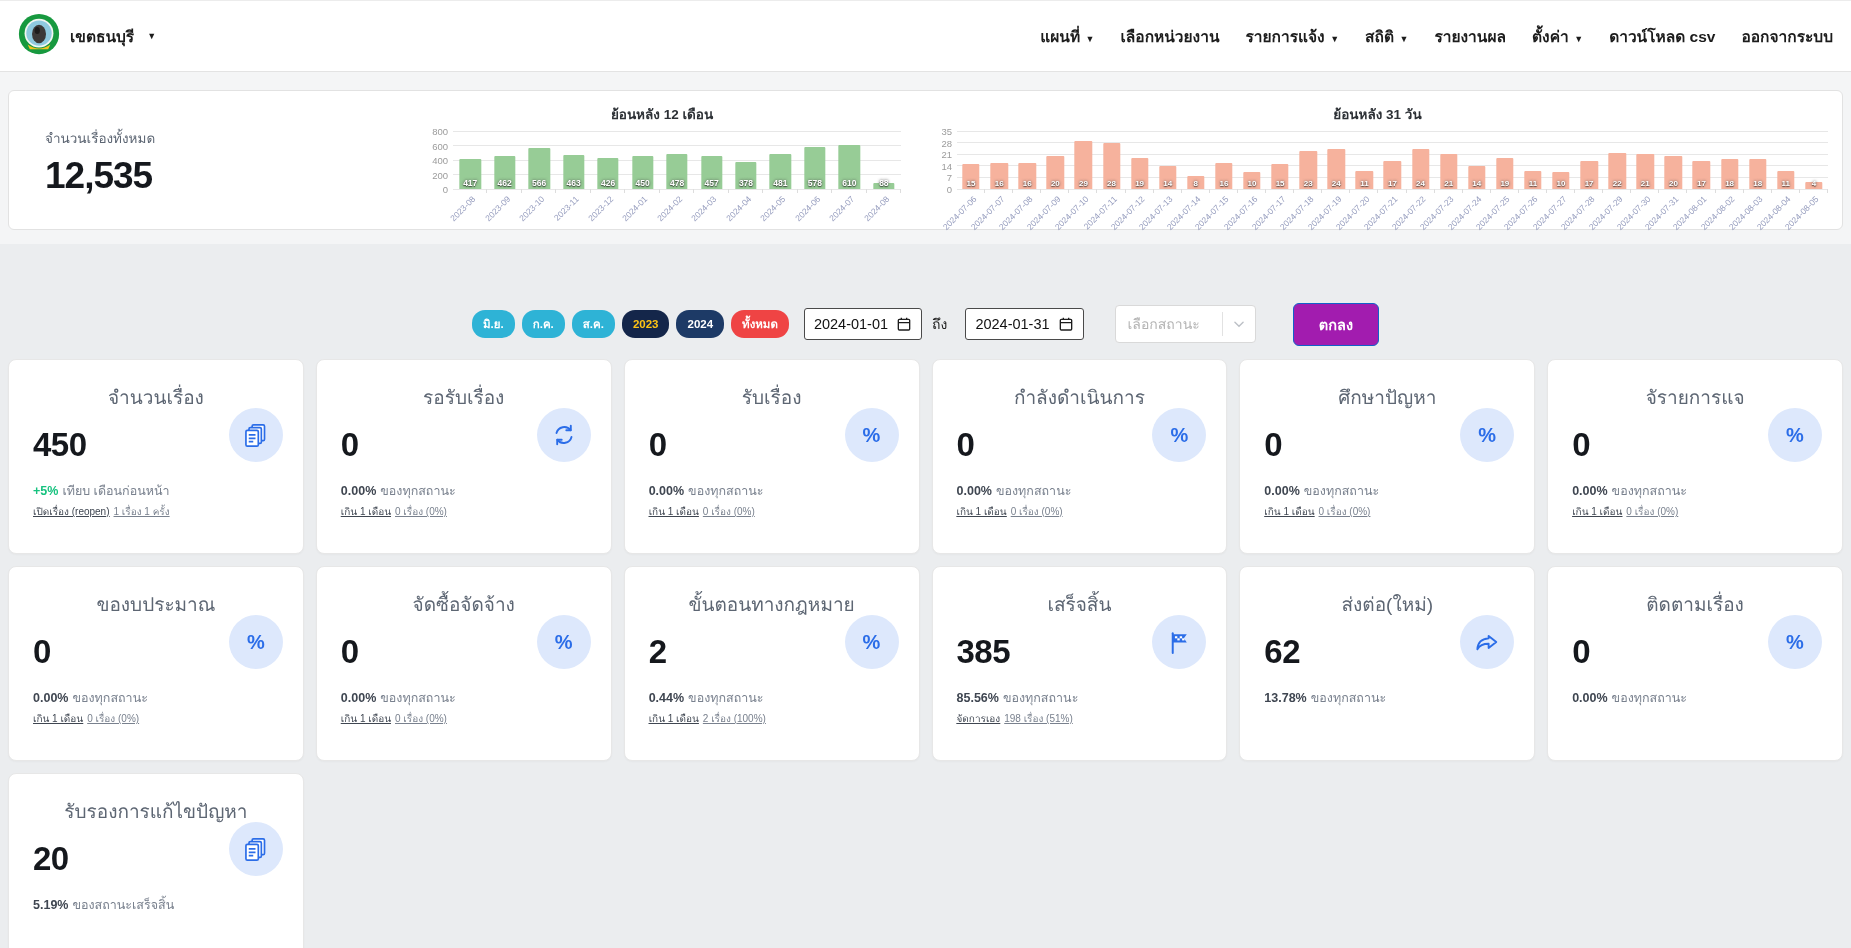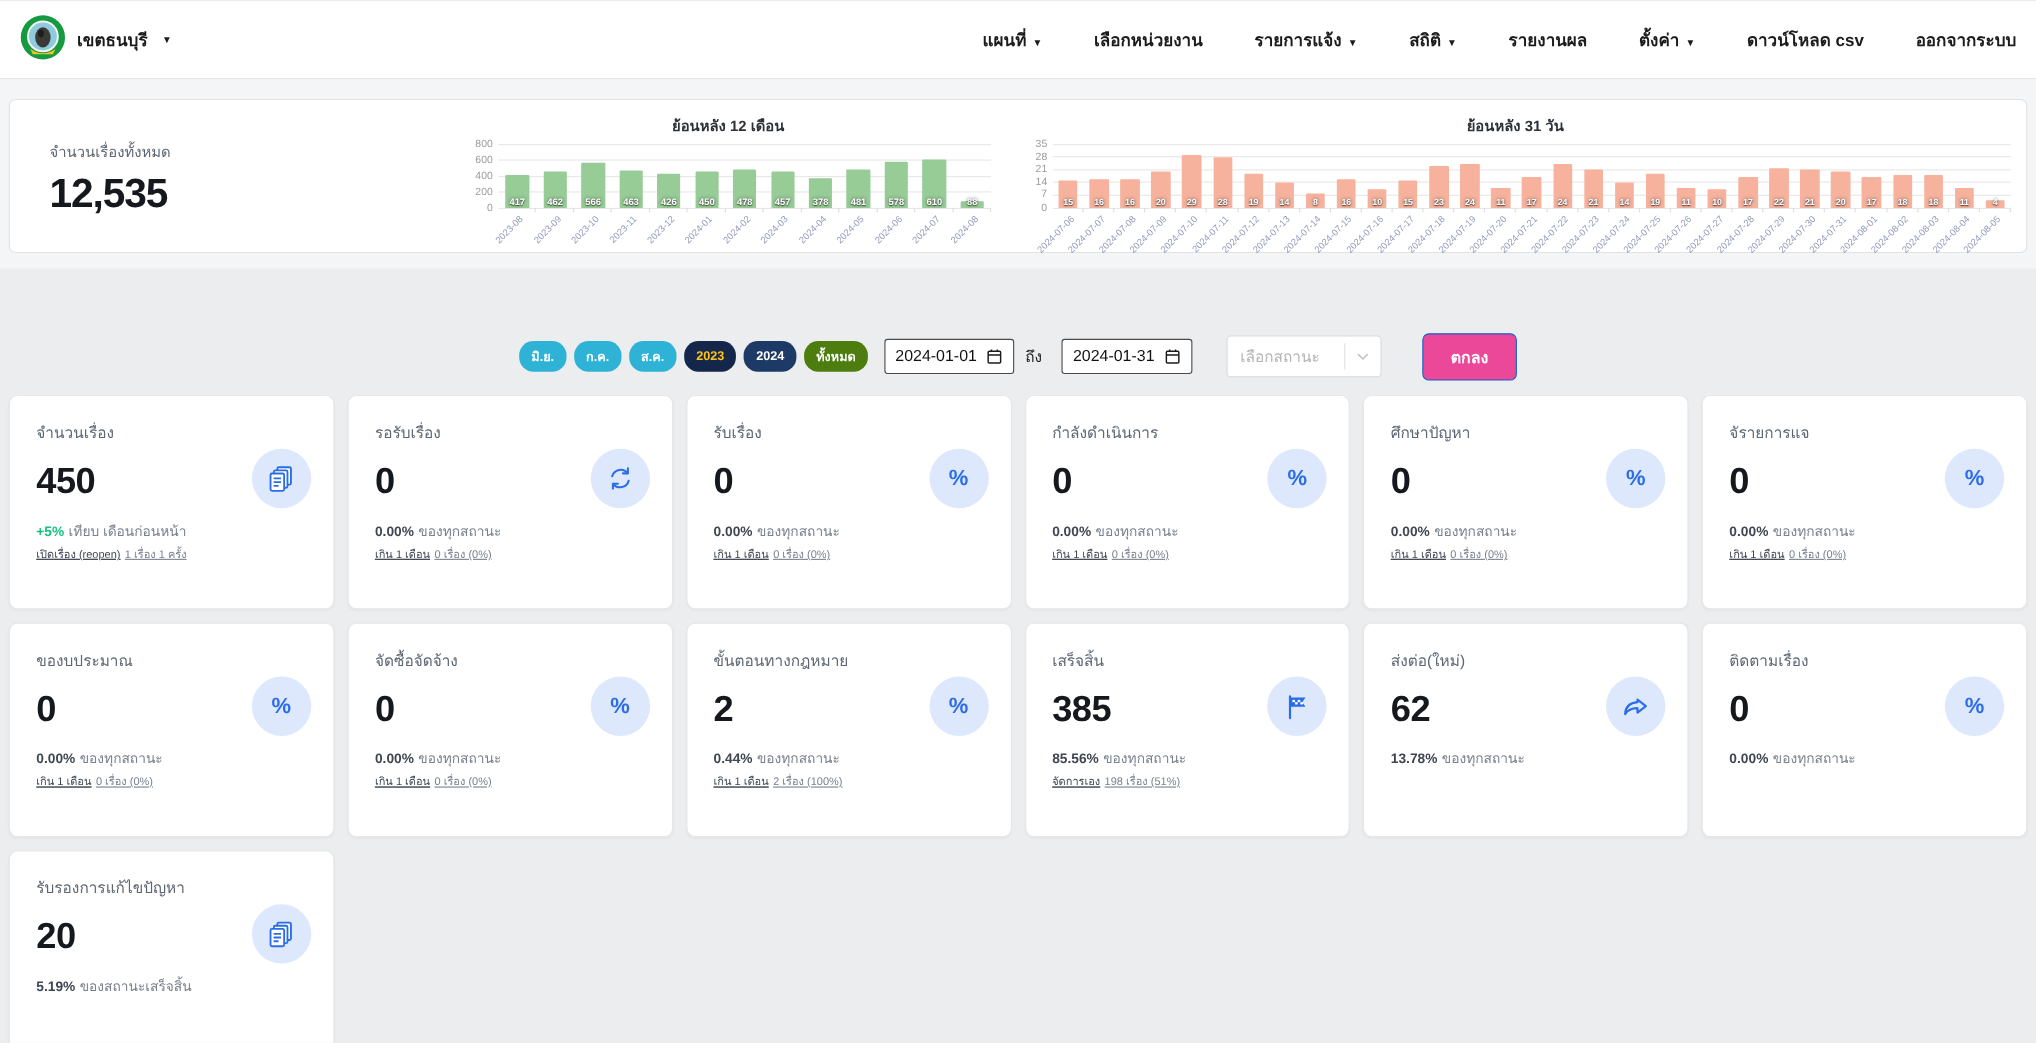--- a/index.html
+++ b/index.html
@@ -11,21 +11,21 @@
   }
   
   .navbar {
     height: 72px; background: #fff; border-bottom: 1px solid #e3e3e3;
     display: flex; align-items: center; justify-content: space-between;
     padding: 0 18px; border-top: 1px solid #ececec;
   }
   .brand { display: flex; align-items: center; gap: 10px; cursor: pointer; }
   .brand-name { font-size: 15.5px; font-weight: 700; color: #1c1c1c; }
   .caret { font-size: 9px; color: #1c1c1c; margin-left: 3px; }
-  .nav-menu { display: flex; align-items: center; gap: 47px; }
+  .nav-menu { display: flex; align-items: center; gap: 26px; }
   .nav-item { font-size: 15.5px; font-weight: 700; color: #1c1c1c; cursor: pointer; white-space: nowrap; }
   
   .top-section { background: #f4f5f6; padding: 18px 8px 14px 8px; }
   .panel {
     background: #fff; border: 1px solid #e2e2e2; border-radius: 6px;
     height: 140px; display: flex; align-items: stretch; padding: 10px 14px 4px 14px;
   }
   .total-block { width: 400px; padding: 26px 0 0 22px; }
   .total-label { font-size: 13.5px; color: #5d6673; }
   .total-value { font-size: 37px; font-weight: 700; color: #15181d; letter-spacing: -1px; margin-top: 6px; }
@@ -69,31 +69,31 @@
   .date-text { font-size: 14.5px; color: #111; }
   .to-label { font-size: 14px; color: #222; margin: 0 3px; }
   .status-select {
     display: flex; align-items: center; background: #fff; border: 1px solid #d9d9d9;
     border-radius: 4px; height: 38px; margin-left: 24px; cursor: pointer; overflow: hidden;
   }
   .status-text { font-size: 14px; color: #b4b4b4; padding: 0 22px 0 12px; }
   .status-divider { width: 1px; height: 24px; background: #e2e2e2; }
   .status-chevron { padding: 0 9px; display: flex; align-items: center; }
   .submit-btn {
-    margin-left: 30px; background: #ec4899; color: #fff; border: 1px solid #1261c9; border-radius: 6px;
+    margin-left: 30px; background: #a21caf; color: #fff; border: 1px solid #1261c9; border-radius: 6px;
     font-size: 14.5px; font-weight: 600; padding: 9px 25px; cursor: pointer; font-family: inherit;
   }
   
   .cards-wrap { padding: 15px 8px 0 8px; }
   .cards-grid { display: grid; grid-template-columns: repeat(6, 1fr); gap: 12px; }
   .card {
     background: #fff; border: 1px solid #e7e7e7; border-radius: 8px; height: 195px;
     padding: 22px 24px; position: relative; box-shadow: 0 1px 2px rgba(0,0,0,.03);
   }
-  .card-title { font-size: 14px; color: #5d6673; }
+  .card-title { font-size: 19px; color: #5d6673; text-align: center; }
   .card-value { font-size: 33px; font-weight: 700; color: #15181d; margin-top: 14px; letter-spacing: -.5px; }
   .card-icon {
     position: absolute; top: 48px; right: 20px; width: 54px; height: 54px; border-radius: 50%;
     background: #dde8fc; display: flex; align-items: center; justify-content: center;
   }
   .pct-glyph { font-size: 20px; font-weight: 700; color: #2b6de8; }
   .card-line1 { margin-top: 17px; font-size: 12.5px; color: #79818e; }
   .card-line1 .strong { color: #3f4document651; font-weight: 600; color: #3f4651; margin-right: 4px; }
   .card-line1 .strong.green { color: #17c27f; }
   .card-line2 { margin-top: 3px; font-size: 10px; color: #79818e; text-decoration: underline; }
@@ -398,21 +398,21 @@
   </div>
 </section>
 
 <div class="filter-bar">
   <span id="badges" style="display:flex;gap:7px;">
       <button class="badge" style="background: rgb(46, 179, 214); color: rgb(255, 255, 255);">มิ.ย.</button>
       <button class="badge" style="background: rgb(46, 179, 214); color: rgb(255, 255, 255);">ก.ค.</button>
       <button class="badge" style="background: rgb(46, 179, 214); color: rgb(255, 255, 255);">ส.ค.</button>
       <button class="badge" style="background: rgb(20, 38, 74); color: rgb(255, 196, 20);">2023</button>
       <button class="badge" style="background: rgb(29, 58, 102); color: rgb(255, 255, 255);">2024</button>
-      <button class="badge" style="background: #4d7c0f; color: rgb(255, 255, 255);">ทั้งหมด</button>
+      <button class="badge" style="background: #ef4444; color: rgb(255, 255, 255);">ทั้งหมด</button>
     </span>
   <div class="date-input">
     <span class="date-text">2024-01-01</span>
     <svg viewBox="0 0 24 24" width="16" height="16" fill="none" stroke="#1c1c1c" stroke-width="2">
         <rect x="3.5" y="5" width="17" height="16" rx="1.5"></rect>
         <path d="M3.5 10h17M8 2.5V6M16 2.5V6"></path>
       </svg>
   </div>
   <span class="to-label">ถึง</span>
   <div class="date-input">

